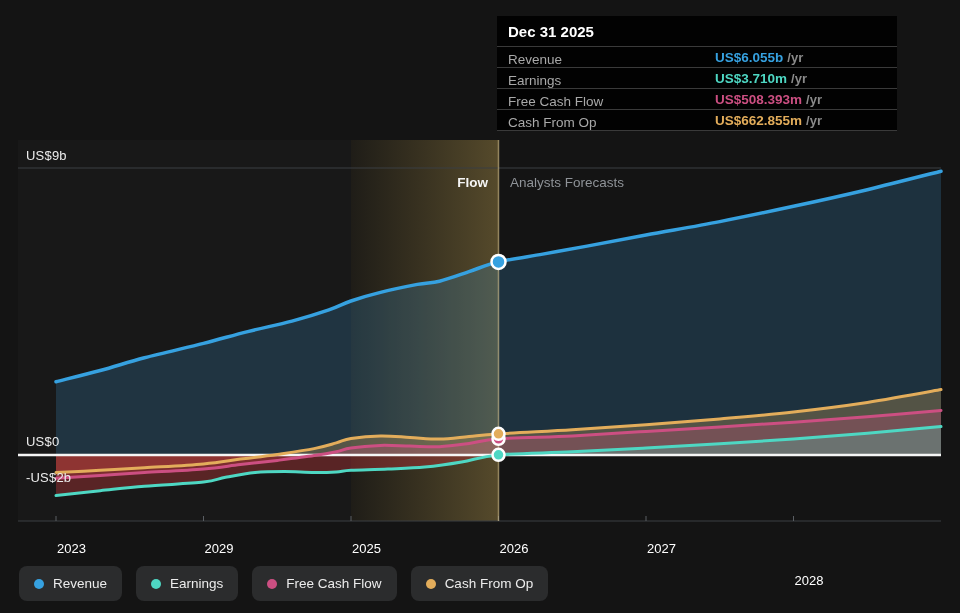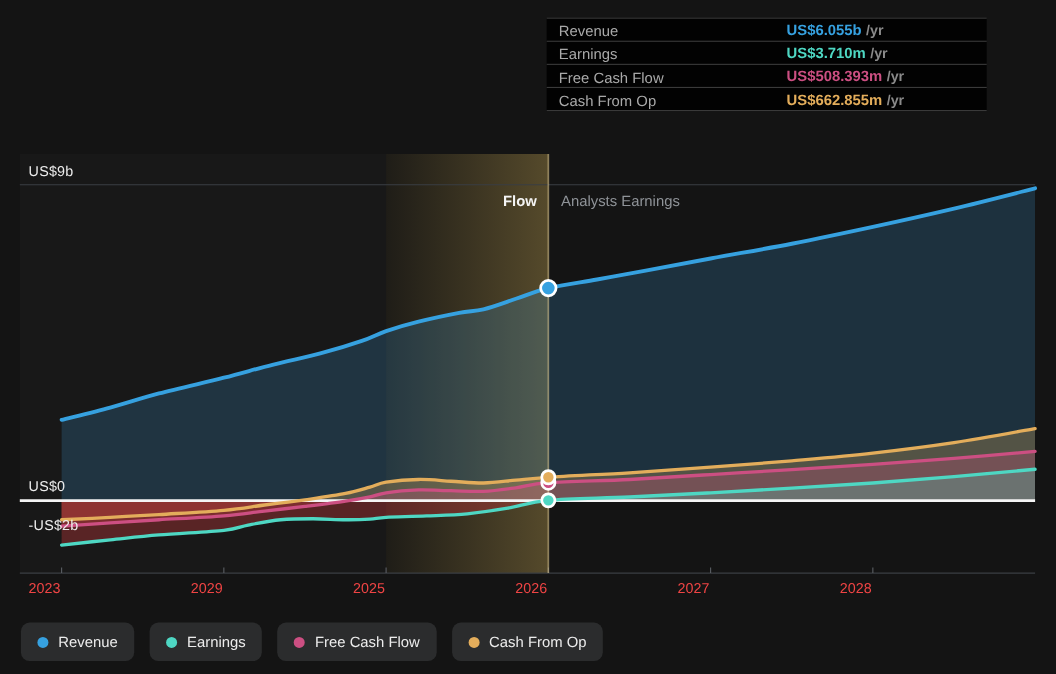--- a/index.html
+++ b/index.html
@@ -6,22 +6,22 @@
   html,body { width:960px; height:613px; background:#141414; overflow:hidden;
               font-family:"Liberation Sans","DejaVu Sans",sans-serif; }
   #stage { position:relative; width:960px; height:613px; background:#141414; }
   #chart-svg { position:absolute; left:0; top:0; }
 
   .y-label { position:absolute; left:26px; font-size:13px; color:#ececec; letter-spacing:.2px; }
   .zone-label { position:absolute; top:175px; font-size:13.5px; }
   #past-label { right:472px; color:#f5f5f5; font-weight:700; }
   #forecast-label { left:510px; color:#8f9398; }
 
-  #x-axis-labels span { position:absolute; top:527px; width:60px; margin-left:-30px;
-      text-align:left; font-size:13px; color:#ef4444; }
+  #x-axis-labels span { position:absolute; top:541px; width:60px; margin-left:-30px;
+      text-align:right; font-size:13px; color:#ffffff; }
 
   
   #tooltip { position:absolute; left:497px; top:16px; width:400px; background:#020202;
       border-bottom:1px solid #3a3a3a; z-index:5; }
   #tooltip-title { color:#ffffff; font-size:15px; font-weight:700; padding:7px 11px 6px; }
   .tt-row { position:relative; border-top:1px solid #3a3a3a; padding:3px 11px; height:21px; }
   .tt-label { font-size:13.5px; color:#a9a9a9; line-height:15px; }
   .tt-value { position:absolute; left:218px; top:3px; font-size:13.5px; font-weight:700; line-height:15px; }
   .tt-suffix { font-size:13px; color:#8a8a8a; font-weight:700; margin-left:4px; }
 
@@ -78,32 +78,33 @@
       <circle cx="498.5" cy="433.85766666666666" r="6" fill="#e3ad5b" stroke="#ffffff" stroke-width="2.5"></circle>
       <circle cx="498.5" cy="454.87244444444445" r="6" fill="#4ed7c3" stroke="#ffffff" stroke-width="2.5"></circle>
       <circle cx="498.5" cy="261.9127777777778" r="7" fill="#36a1e0" stroke="#ffffff" stroke-width="2.5"></circle>
     </svg>
 
   <div class="y-label" style="top:148px">US$9b</div>
   <div class="y-label" style="top:434px">US$0</div>
   <div class="y-label" style="top:470px">-US$2b</div>
 
   <div class="zone-label" id="past-label">Flow</div>
-  <div class="zone-label" id="forecast-label">Analysts Earnings</div>
+  <div class="zone-label" id="forecast-label">Analysts Forecasts</div>
 
   <div id="x-axis-labels">
       <span style="left: 56px;">2023</span>
       <span style="left: 203.5px;">2029</span>
       <span style="left: 351px;">2025</span>
       <span style="left: 498.5px;">2026</span>
       <span style="left: 646px;">2027</span>
-      <span style="left: 793.5px;">2028</span>
+      <span style="left: 793.5px; margin-top: 32px;">2028</span>
     </div>
 
   <div id="tooltip">
+    <div id="tooltip-title">Dec 31 2025</div>
     <div id="tooltip-rows">
         <div class="tt-row"><span class="tt-label">Revenue</span><span class="tt-value" style="color: rgb(54, 161, 224);">US$6.055b<span class="tt-suffix">/yr</span></span></div>
         <div class="tt-row"><span class="tt-label">Earnings</span><span class="tt-value" style="color: rgb(78, 215, 195);">US$3.710m<span class="tt-suffix">/yr</span></span></div>
         <div class="tt-row"><span class="tt-label">Free Cash Flow</span><span class="tt-value" style="color: rgb(204, 79, 130);">US$508.393m<span class="tt-suffix">/yr</span></span></div>
         <div class="tt-row"><span class="tt-label">Cash From Op</span><span class="tt-value" style="color: rgb(227, 173, 91);">US$662.855m<span class="tt-suffix">/yr</span></span></div>
       </div>
   </div>
 
   <div id="legend">
       <div class="legend-item">

